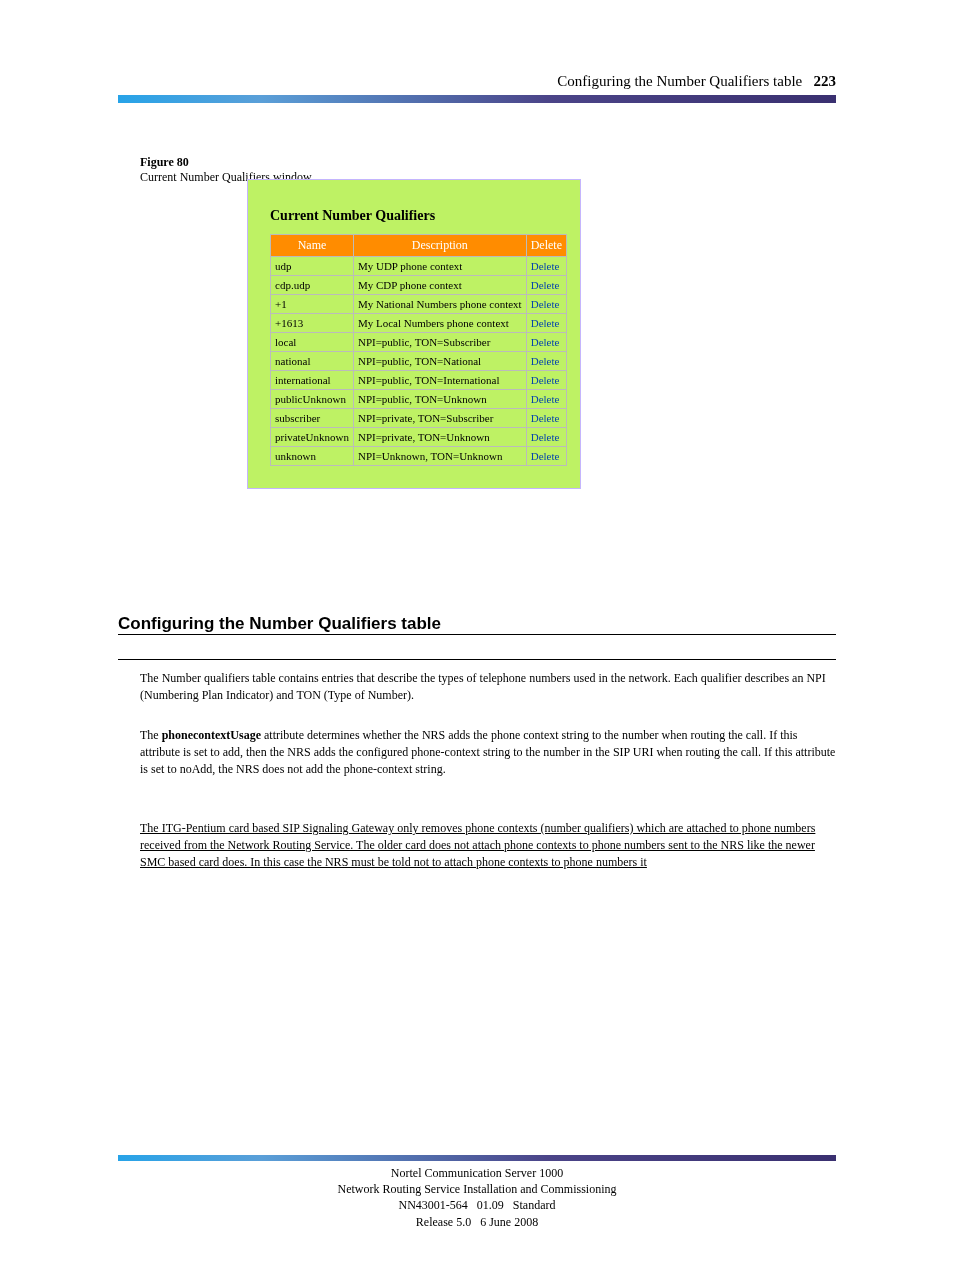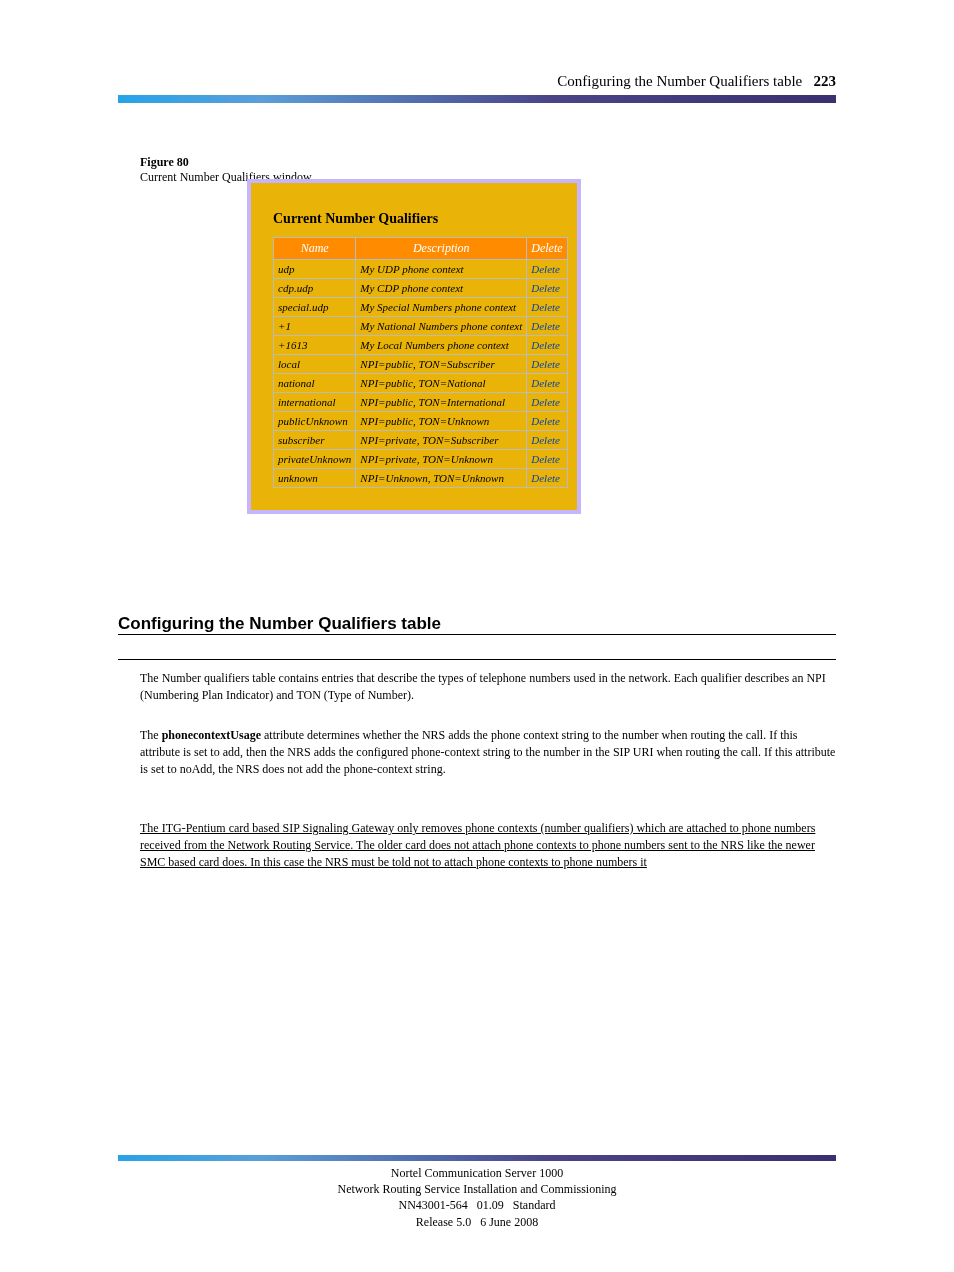--- a/index.html
+++ b/index.html
@@ -40,35 +40,34 @@
       top: 155px;
       left: 140px;
       font-size: 12px;
       color: #000000;
     }
     .figure-box {
       position: absolute;
       top: 179px;
       left: 247px;
       width: 334px;
-      border: 4px solid #c4b5fd;
-      background: #eab308;
+      border: 1px solid #c4b5fd;
+      background: #bef264;
       padding: 28px 22px 22px 22px;
     }
     .figure-title {
       font-family: "Times New Roman", serif;
       font-weight: bold;
       font-size: 14px;
       margin-bottom: 10px;
     }
     .qual-table {
       border-collapse: collapse;
       width: 100%;
       font-size: 11px;
-      font-style: italic;
     }
     .qual-table th {
       background: #ff8c00;
       color: #fff;
       font-weight: normal;
       padding: 3px 4px;
       border: 1px solid #bbb;
       font-family: "Times New Roman", serif;
       font-size: 12px;
     }
@@ -157,25 +156,20 @@
     </thead>
     <tbody>
       <tr>
           <td>udp</td>
           <td>My UDP phone context</td>
           <td class="link">Delete</td>
         </tr>
       <tr>
           <td>cdp.udp</td>
           <td>My CDP phone context</td>
-          <td class="link">Delete</td>
-        </tr>
-      <tr>
-          <td>special.udp</td>
-          <td>My Special Numbers phone context</td>
           <td class="link">Delete</td>
         </tr>
       <tr>
           <td>+1</td>
           <td>My National Numbers phone context</td>
           <td class="link">Delete</td>
         </tr>
       <tr>
           <td>+1613</td>
           <td>My Local Numbers phone context</td>

